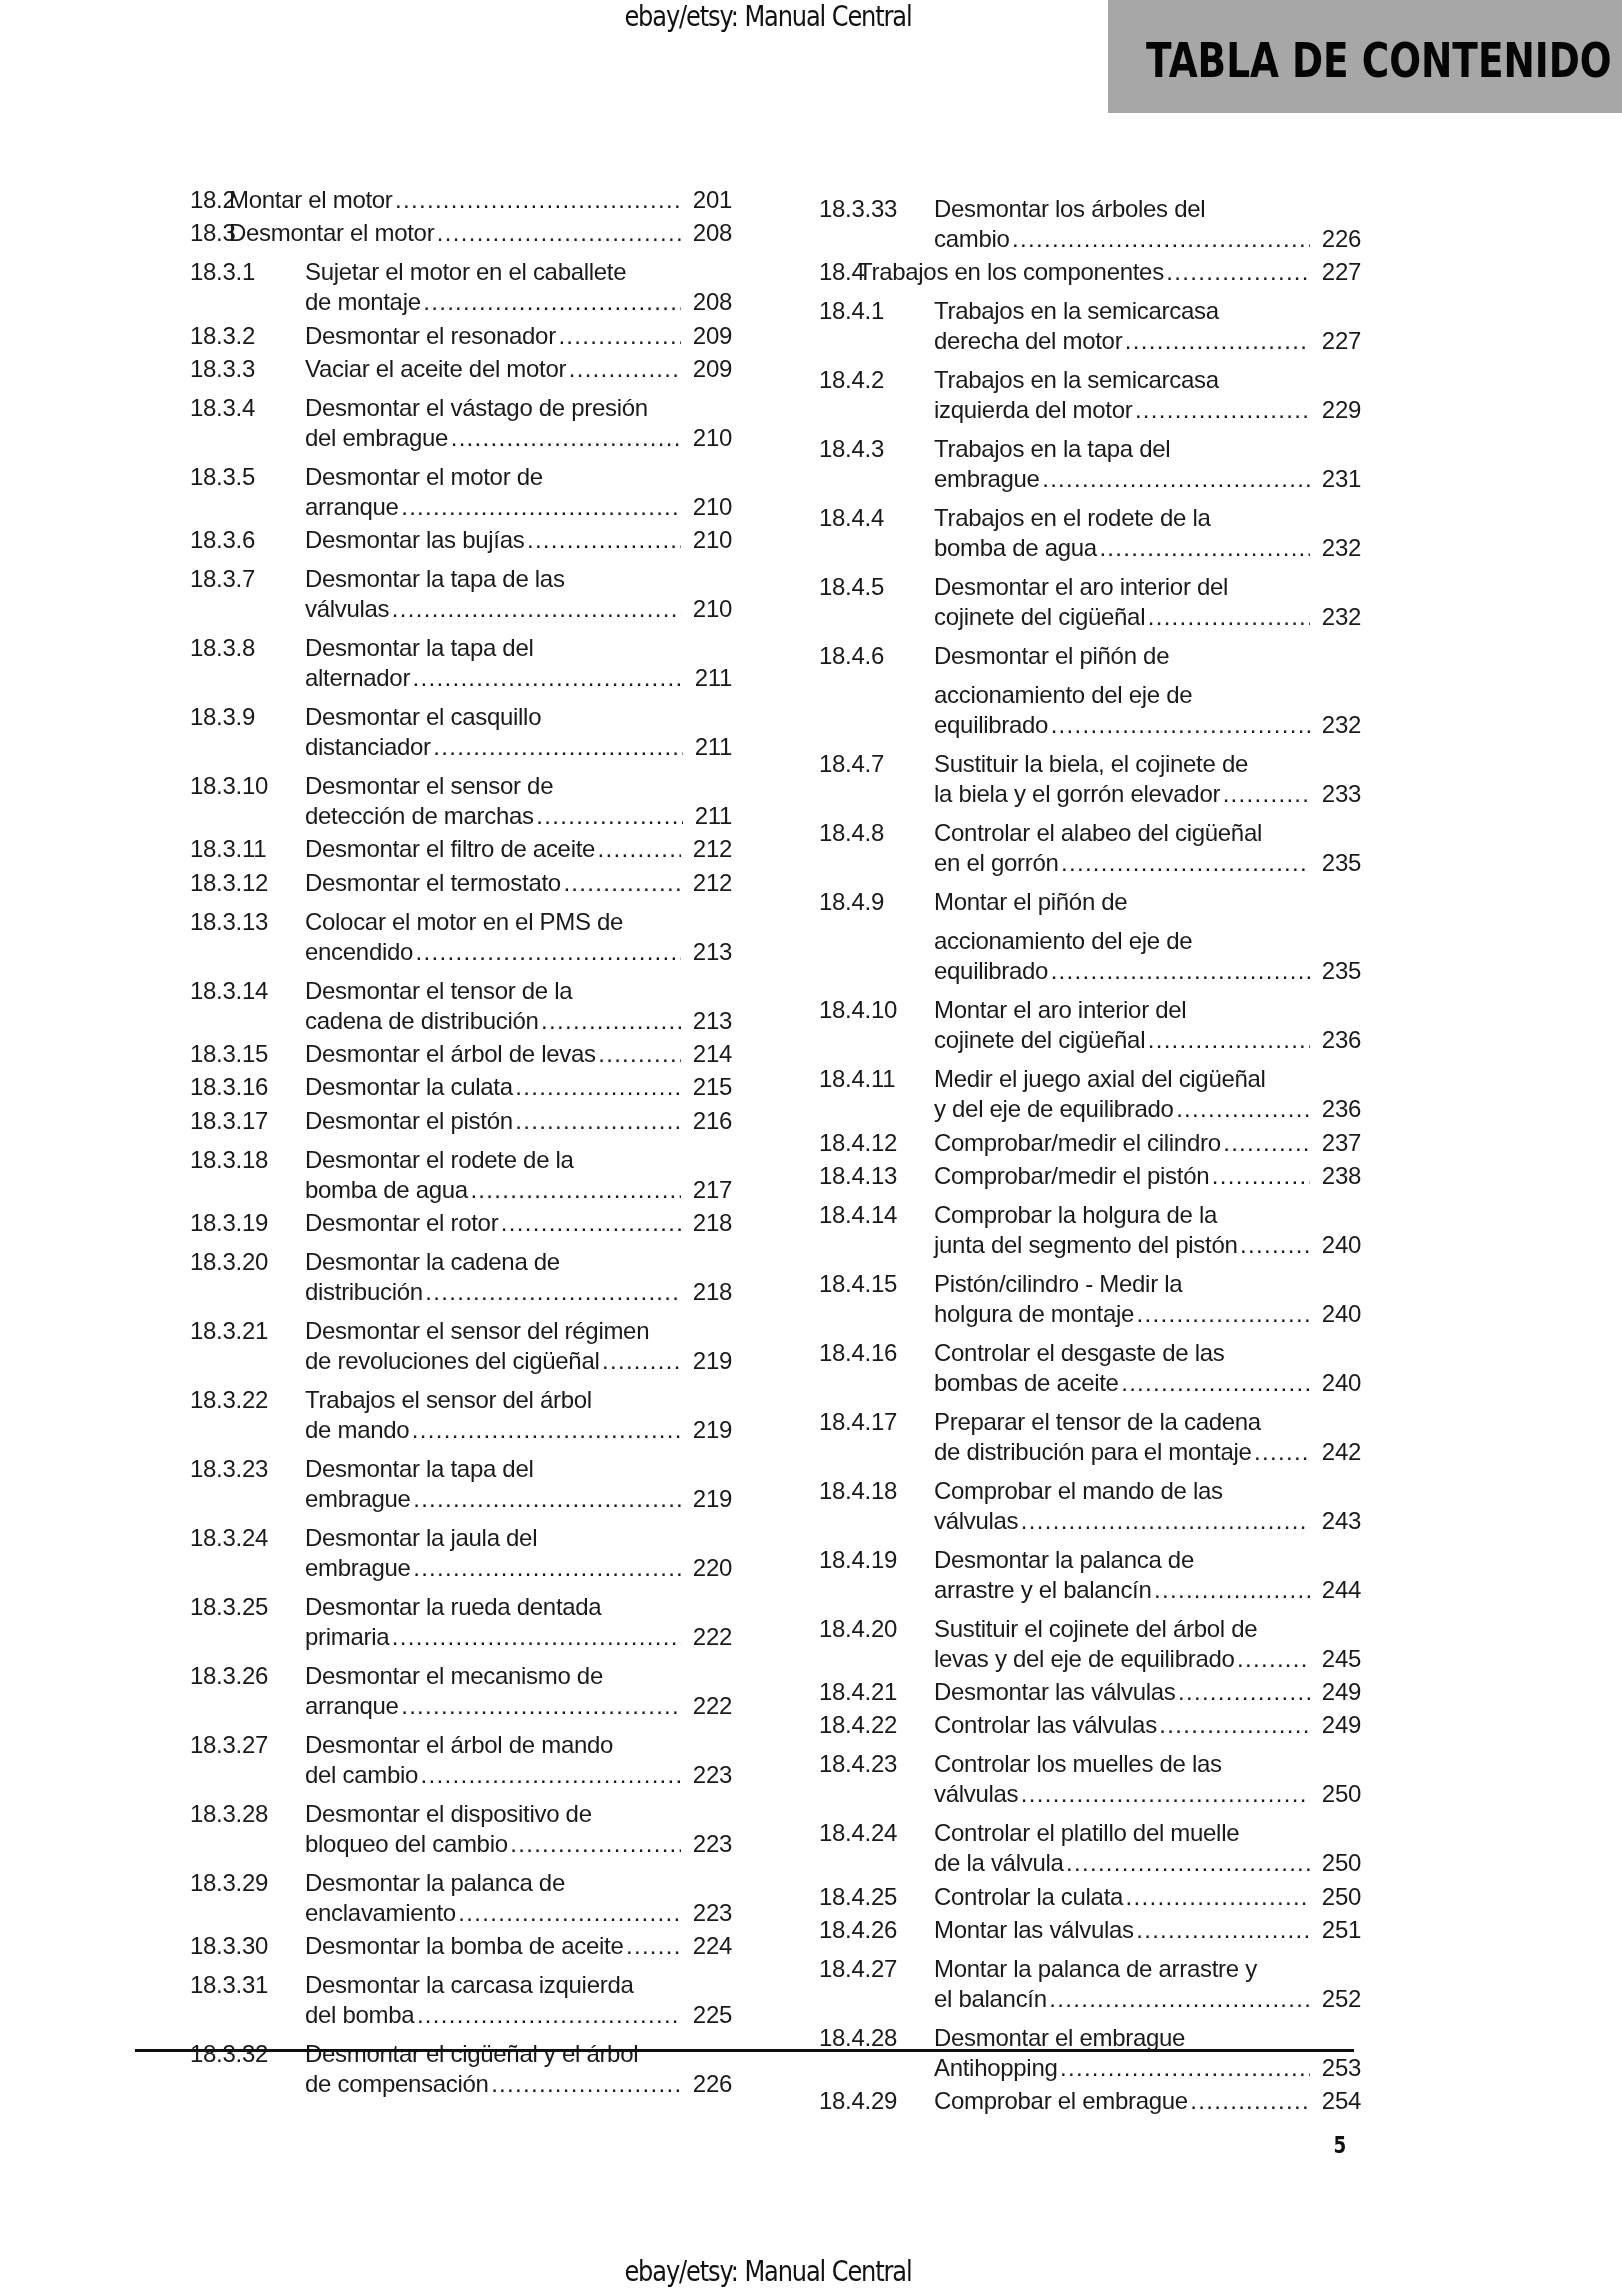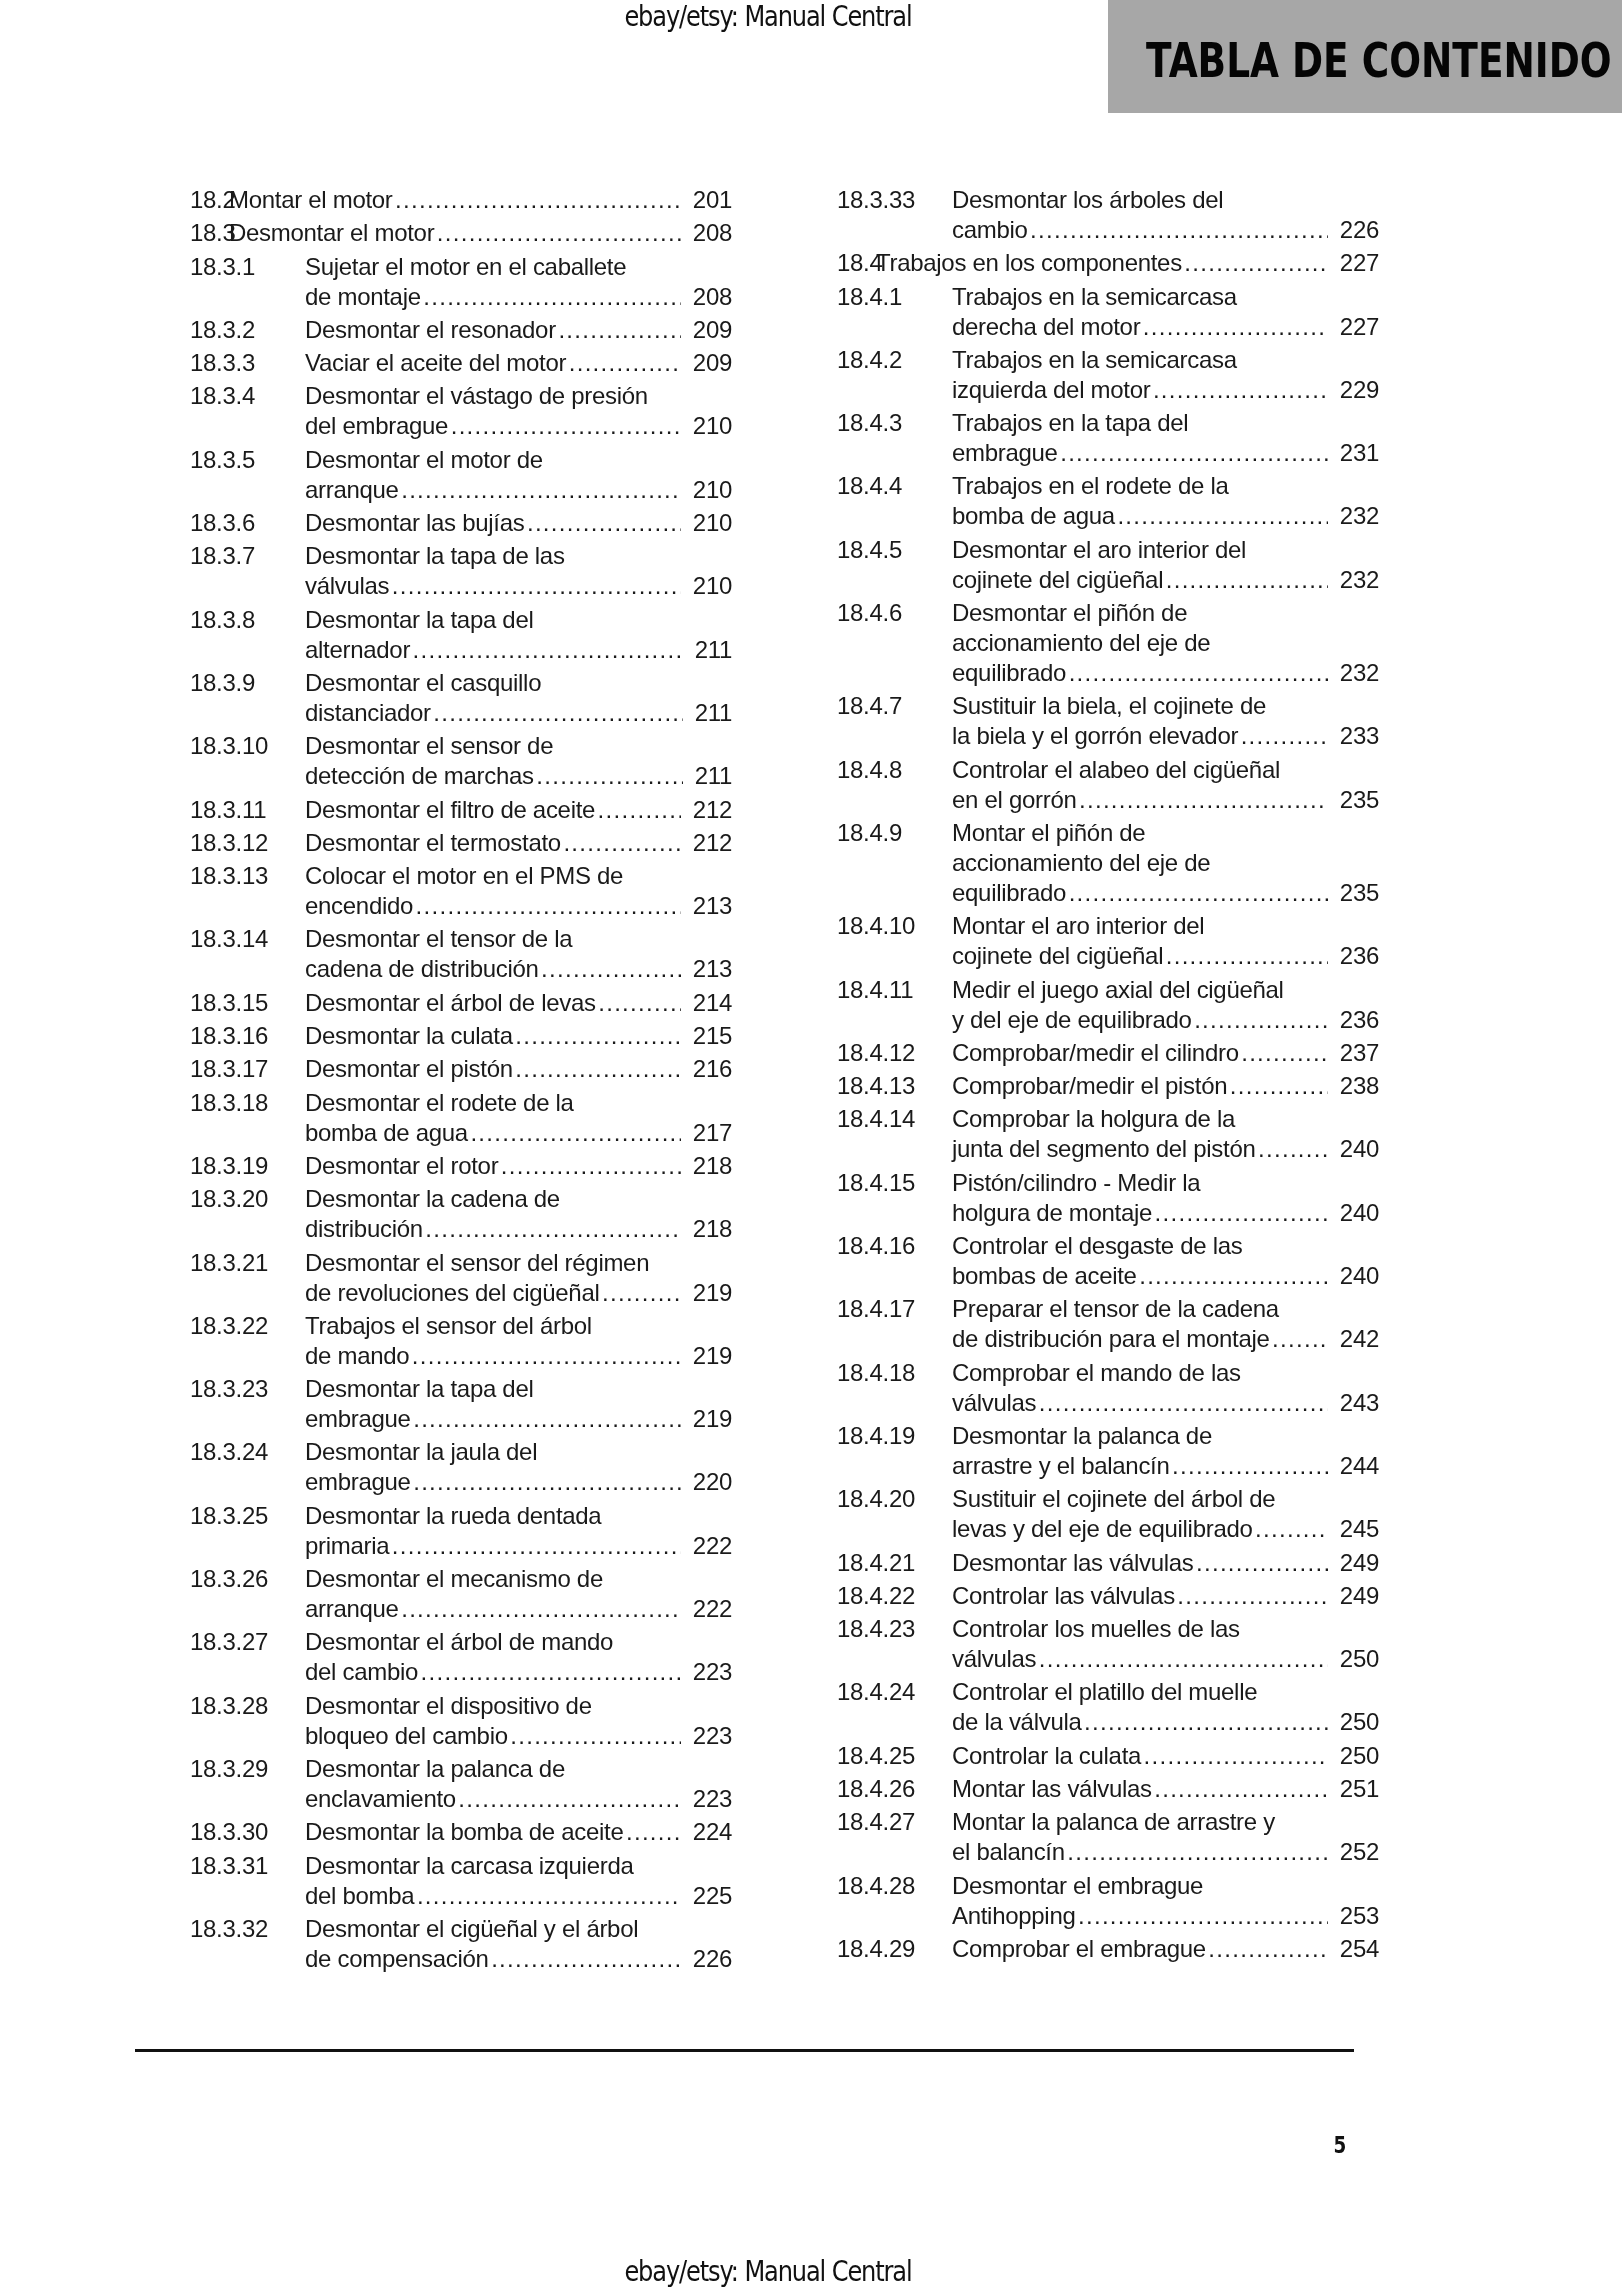--- a/index.html
+++ b/index.html
@@ -51,21 +51,21 @@
       transform-origin: 0 50%;
       white-space: nowrap;
     }
 
     .toc-col {
       position: absolute;
       top: 185px;
       width: 542px;
     }
     .toc-col.left { left: 190px; }
-    .toc-col.right { left: 837px; }
+    .toc-col.right { left: 819px; }
 
     .entry {
       position: relative;
       font-size: 24px;
       line-height: 30px;
       margin-bottom: 3.3px;
       letter-spacing: -0.3px;
     }
     .entry .num {
       position: absolute;
@@ -74,20 +74,21 @@
       white-space: nowrap;
     }
     .entry .body {
       display: block;
       margin-left: 115px;
     }
     .entry.lvl2 .body { margin-left: 39px; }
     .entry .line {
       display: block;
       white-space: nowrap;
+      margin-top: 9px;
     }
     .entry .last-line {
       display: flex;
       align-items: baseline;
     }
     .entry .text {
       white-space: nowrap;
     }
     .entry .leader {
       flex: 1 1 auto;

